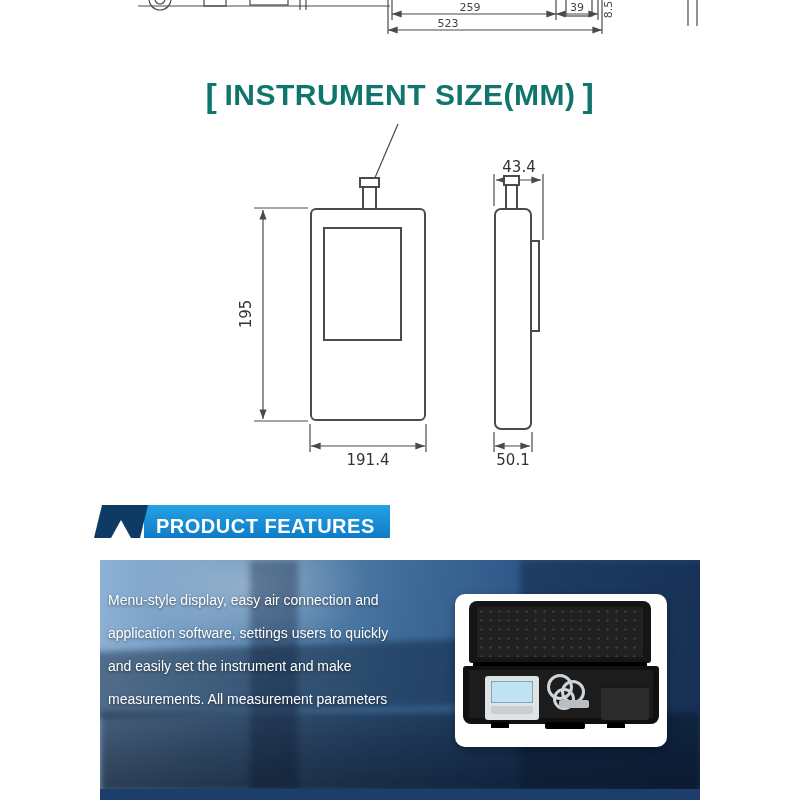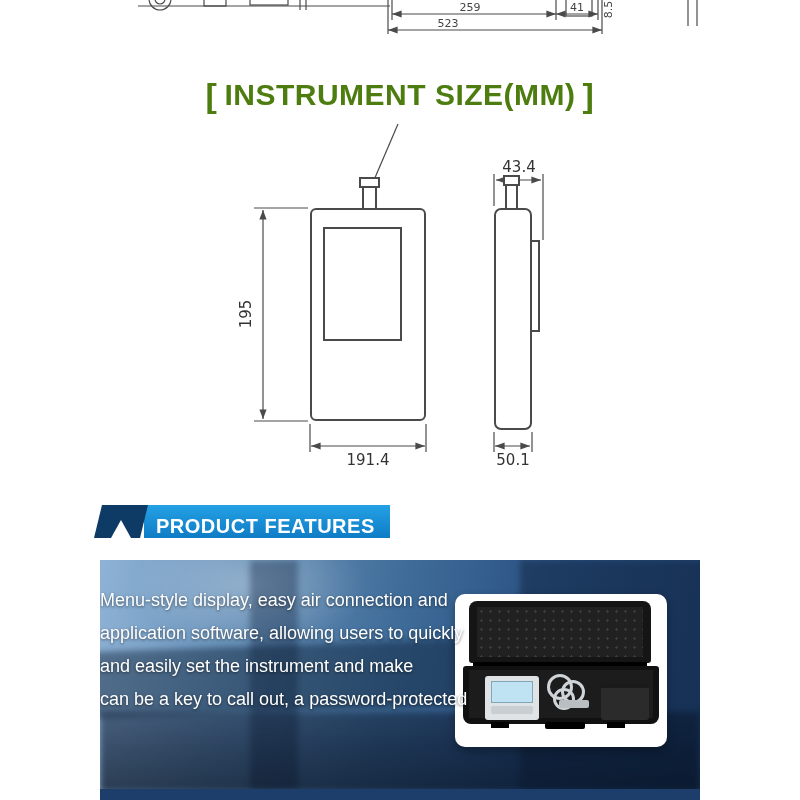--- a/index.html
+++ b/index.html
@@ -5,37 +5,37 @@
   html,body{margin:0;padding:0}
   body{width:800px;height:800px;position:relative;background:#fff;
        font-family:"Liberation Sans",sans-serif;overflow:hidden}
   .linework{position:absolute;left:0;top:0;z-index:1;pointer-events:none}
   .shape{position:absolute;border:2px solid #4a4a4a;background:#fff;z-index:2;box-sizing:border-box}
   .dimlabel{position:absolute;z-index:3;color:#333;font-size:15px;text-align:center;
             font-family:"DejaVu Sans",sans-serif}
   .dimlabel.small{font-size:11px;color:#444}
   .rot{transform:rotate(-90deg);transform-origin:center}
   .title{position:absolute;left:0;top:76px;width:800px;text-align:center;z-index:3;
-         color:#4d7c0f;font-weight:800;font-size:30px;letter-spacing:.5px}
+         color:#0f766e;font-weight:800;font-size:30px;letter-spacing:.5px}
   .title .br{font-size:34px;font-weight:900;padding:0 7px;vertical-align:-2px}
   .flag{position:absolute;left:94px;top:500px;z-index:4}
   .banner{position:absolute;left:144px;top:505px;width:246px;height:33px;z-index:3;
           background:linear-gradient(180deg,#25a1e5,#0e7cc6);display:flex;align-items:flex-end}
   .banner span{color:#fff;font-weight:700;font-size:20px;letter-spacing:.5px;padding-left:12px}
   .photo{position:absolute;left:100px;top:560px;width:600px;height:230px;overflow:hidden;z-index:2;
          background:linear-gradient(100deg,#8fb3d6 0%,#6690b8 22%,#3f6c99 48%,#2a5183 72%,#1f4270 100%)}
   .ph{position:absolute;filter:blur(3px)}
   .ph-glow{left:30px;top:-40px;width:240px;height:130px;border-radius:50%;
            background:radial-gradient(rgba(255,255,255,.30),transparent 70%)}
   .ph-pillar{left:150px;top:0;width:48px;height:230px;background:rgba(16,34,62,.38)}
   .ph-band{left:-20px;top:85px;width:430px;height:66px;background:rgba(12,28,52,.45);transform:rotate(-2deg)}
   .ph-machine{left:0;top:152px;width:600px;height:80px;
               background:linear-gradient(rgba(10,22,44,.5),rgba(6,14,30,.7))}
   .ph-dark-right{right:-30px;top:0;width:210px;height:230px;background:rgba(8,20,40,.38)}
-  .feat{position:absolute;left:0;top:24px;z-index:5;color:#fff;font-size:18px;line-height:33px;
+  .feat{position:absolute;left:8px;top:24px;z-index:5;color:#fff;font-size:14px;line-height:33px;
         text-shadow:0 1px 3px rgba(0,0,0,.55)}
   .card{position:absolute;left:355px;top:34px;width:212px;height:153px;background:#fff;
         border-radius:10px;z-index:4;box-shadow:0 4px 10px rgba(0,0,0,.3)}
   .cpart{position:absolute;box-sizing:border-box}
   .lid{left:14px;top:7px;width:182px;height:62px;background:#151515;border-radius:8px 8px 3px 3px}
   .foam{background-color:#212121;
         background-image:radial-gradient(circle,#3c3c3c 1.2px,transparent 1.4px);
         background-size:9px 9px}
   .lidfoam{left:22px;top:13px;width:166px;height:50px}
   .hinge{left:18px;top:68px;width:174px;height:4px;background:#000}
@@ -100,21 +100,21 @@
     <line x1="543" y1="174" x2="543" y2="240"></line>
     <line x1="496" y1="180" x2="541" y2="180" marker-start="url(#ah)" marker-end="url(#ah)"></line>
 
     <line x1="494" y1="432" x2="494" y2="452"></line>
     <line x1="532" y1="432" x2="532" y2="452"></line>
     <line x1="495" y1="446" x2="530" y2="446" marker-start="url(#ah)" marker-end="url(#ah)"></line>
   </g>
 </svg>
 
 <span class="dimlabel small" style="left:455px;top:1px;width:30px">259</span>
-<span class="dimlabel small" style="left:565px;top:1px;width:24px">41</span>
+<span class="dimlabel small" style="left:565px;top:1px;width:24px">39</span>
 <span class="dimlabel small" style="left:433px;top:17px;width:30px">523</span>
 <span class="dimlabel small rot" style="left:596px;top:3px;width:24px">8.5</span>
 
 <div class="title">
   <span class="br">[</span><span>INSTRUMENT SIZE(MM)</span><span class="br">]</span>
 </div>
 
 <div class="shape" style="left:310px;top:208px;width:116px;height:213px;border-radius:6px"></div>
 <div class="shape" style="left:323px;top:227px;width:79px;height:114px"></div>
 <div class="shape" style="left:362px;top:186px;width:15px;height:24px"></div>
@@ -140,23 +140,23 @@
 
 <div class="photo">
   <div class="ph ph-glow"></div>
   <div class="ph ph-pillar"></div>
   <div class="ph ph-band"></div>
   <div class="ph ph-machine"></div>
   <div class="ph ph-dark-right"></div>
 
   <div class="feat">
     <div>Menu-style display, easy air connection and</div>
-    <div>application software, allowing users to quickly</div>
+    <div>application software, settings users to quickly</div>
     <div>and easily set the instrument and make</div>
-    <div>can be a key to call out, a password-protected</div>
+    <div>measurements. All measurement parameters</div>
   </div>
 
   <div class="card">
     <div class="cpart lid"></div>
     <div class="cpart lidfoam foam"></div>
     <div class="cpart hinge"></div>
     <div class="cpart base"></div>
     <div class="cpart basefoam"></div>
     <div class="cpart instr"></div>
     <div class="cpart iscreen"></div>

